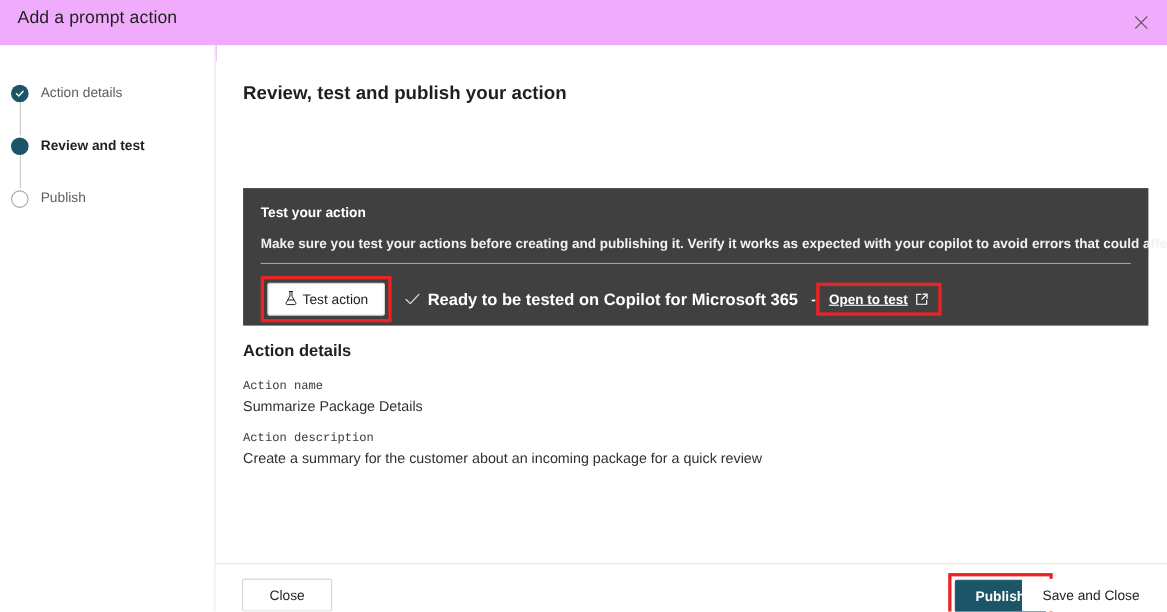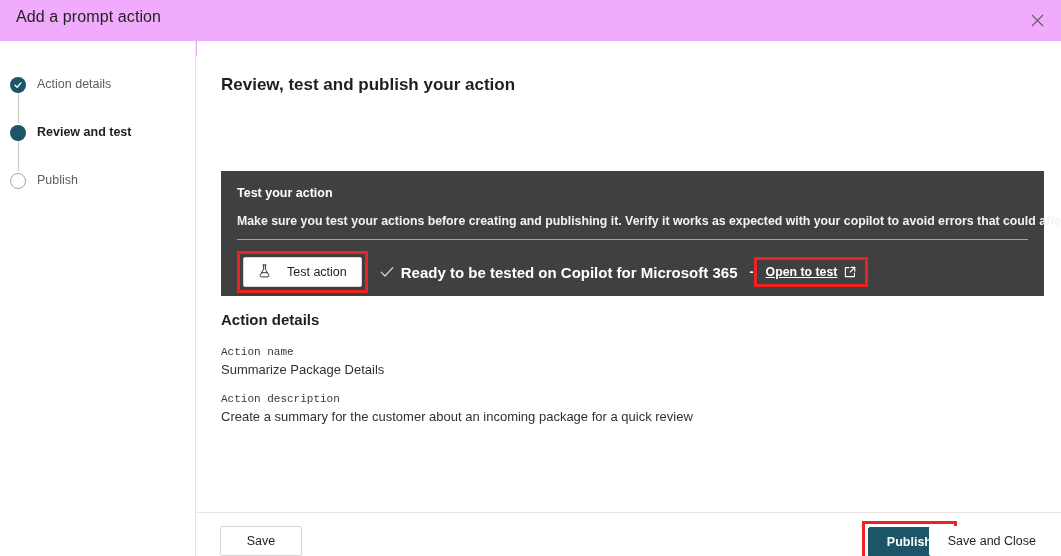--- a/index.html
+++ b/index.html
@@ -166,21 +166,21 @@
   }
   .banner-actions {
     position: absolute;
     left: 16px; top: 80px;
     display: flex;
     align-items: center;
   }
   .test-action-btn {
     display: inline-flex;
     align-items: center;
-    gap: 16px;
+    gap: 4px;
     background: #ffffff;
     color: #201f1e;
     border: 1px solid #d6d6d6;
     border-radius: 2px;
     height: 30px;
     padding: 0 14px;
     font-size: 12.5px;
     font-family: "Liberation Sans", sans-serif;
     cursor: pointer;
   }
@@ -398,20 +398,20 @@
     </div>
 
     <div class="field desc">
       <div class="field-label">Action description</div>
       <div class="field-value">Create a summary for the customer about an incoming package for a quick review</div>
     </div>
 
   </div>
 
   <div class="footer">
-    <button class="btn btn-back">Save</button>
+    <button class="btn btn-back">Close</button>
     <span class="annot-box publish-wrap">
       <button class="btn btn-publish">Publish</button>
     </span>
     <button class="btn btn-saveclose">Save and Close</button>
   </div>
 
 </div>
 
 </body></html>

